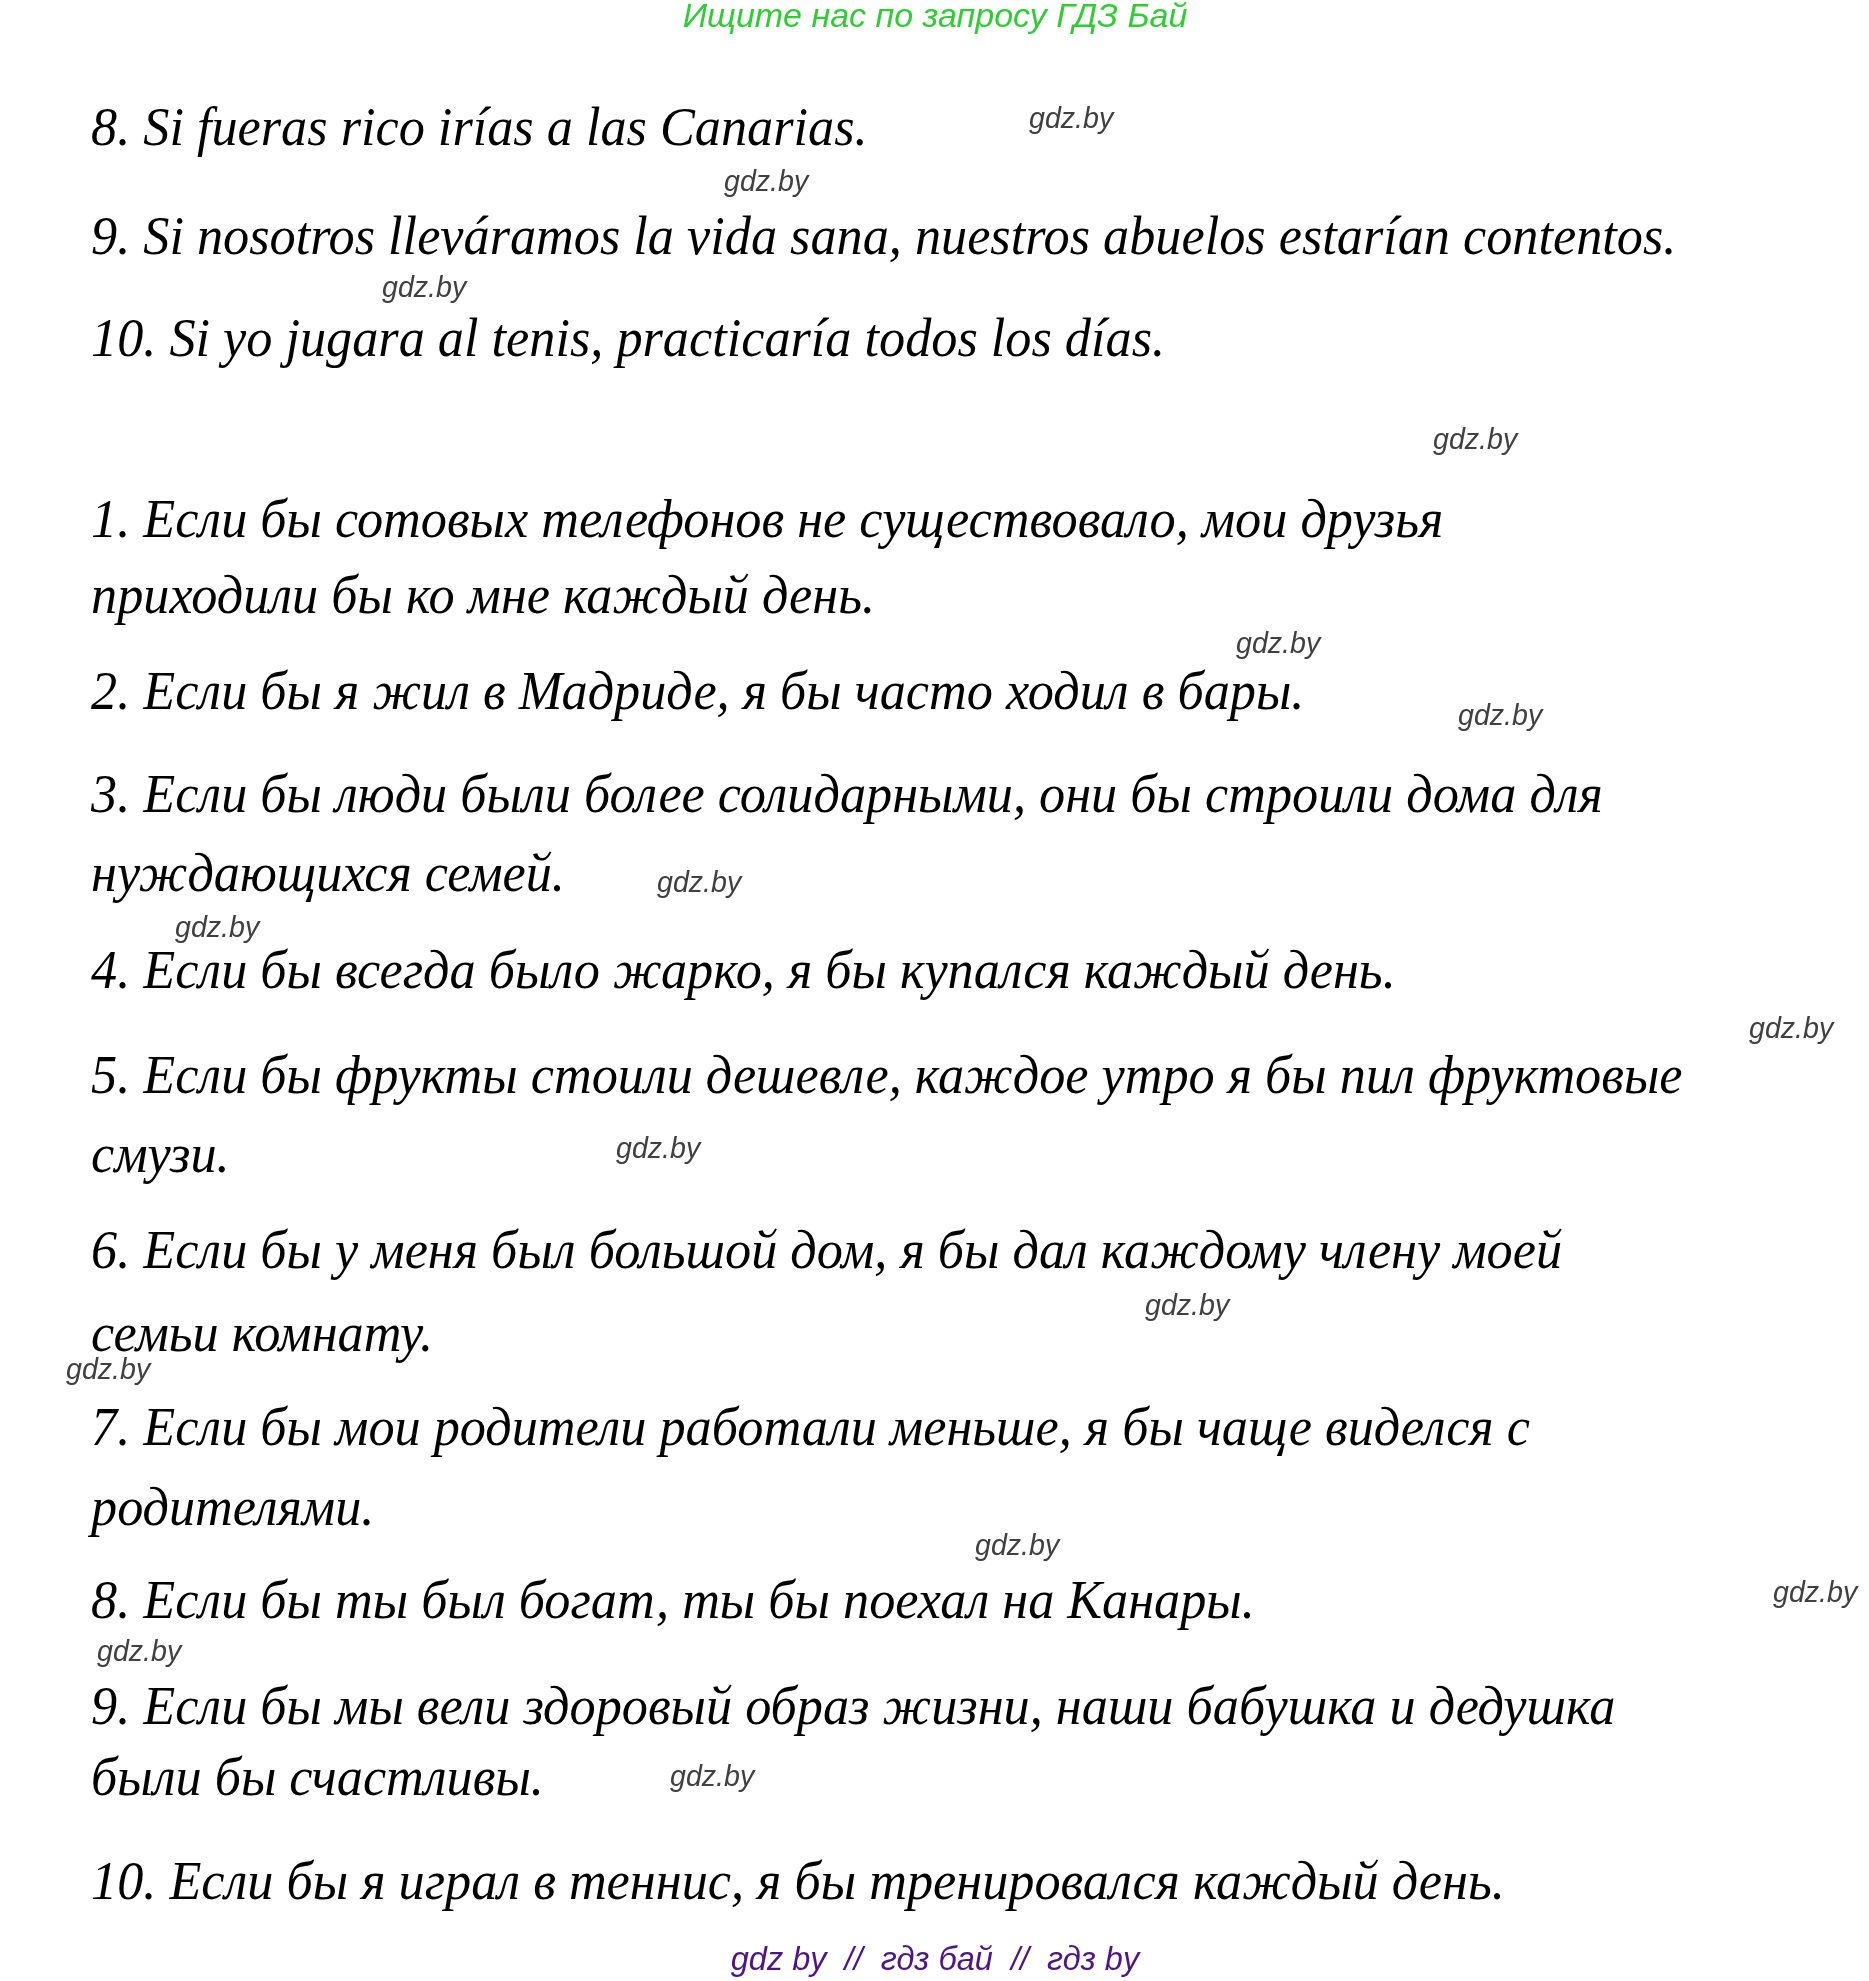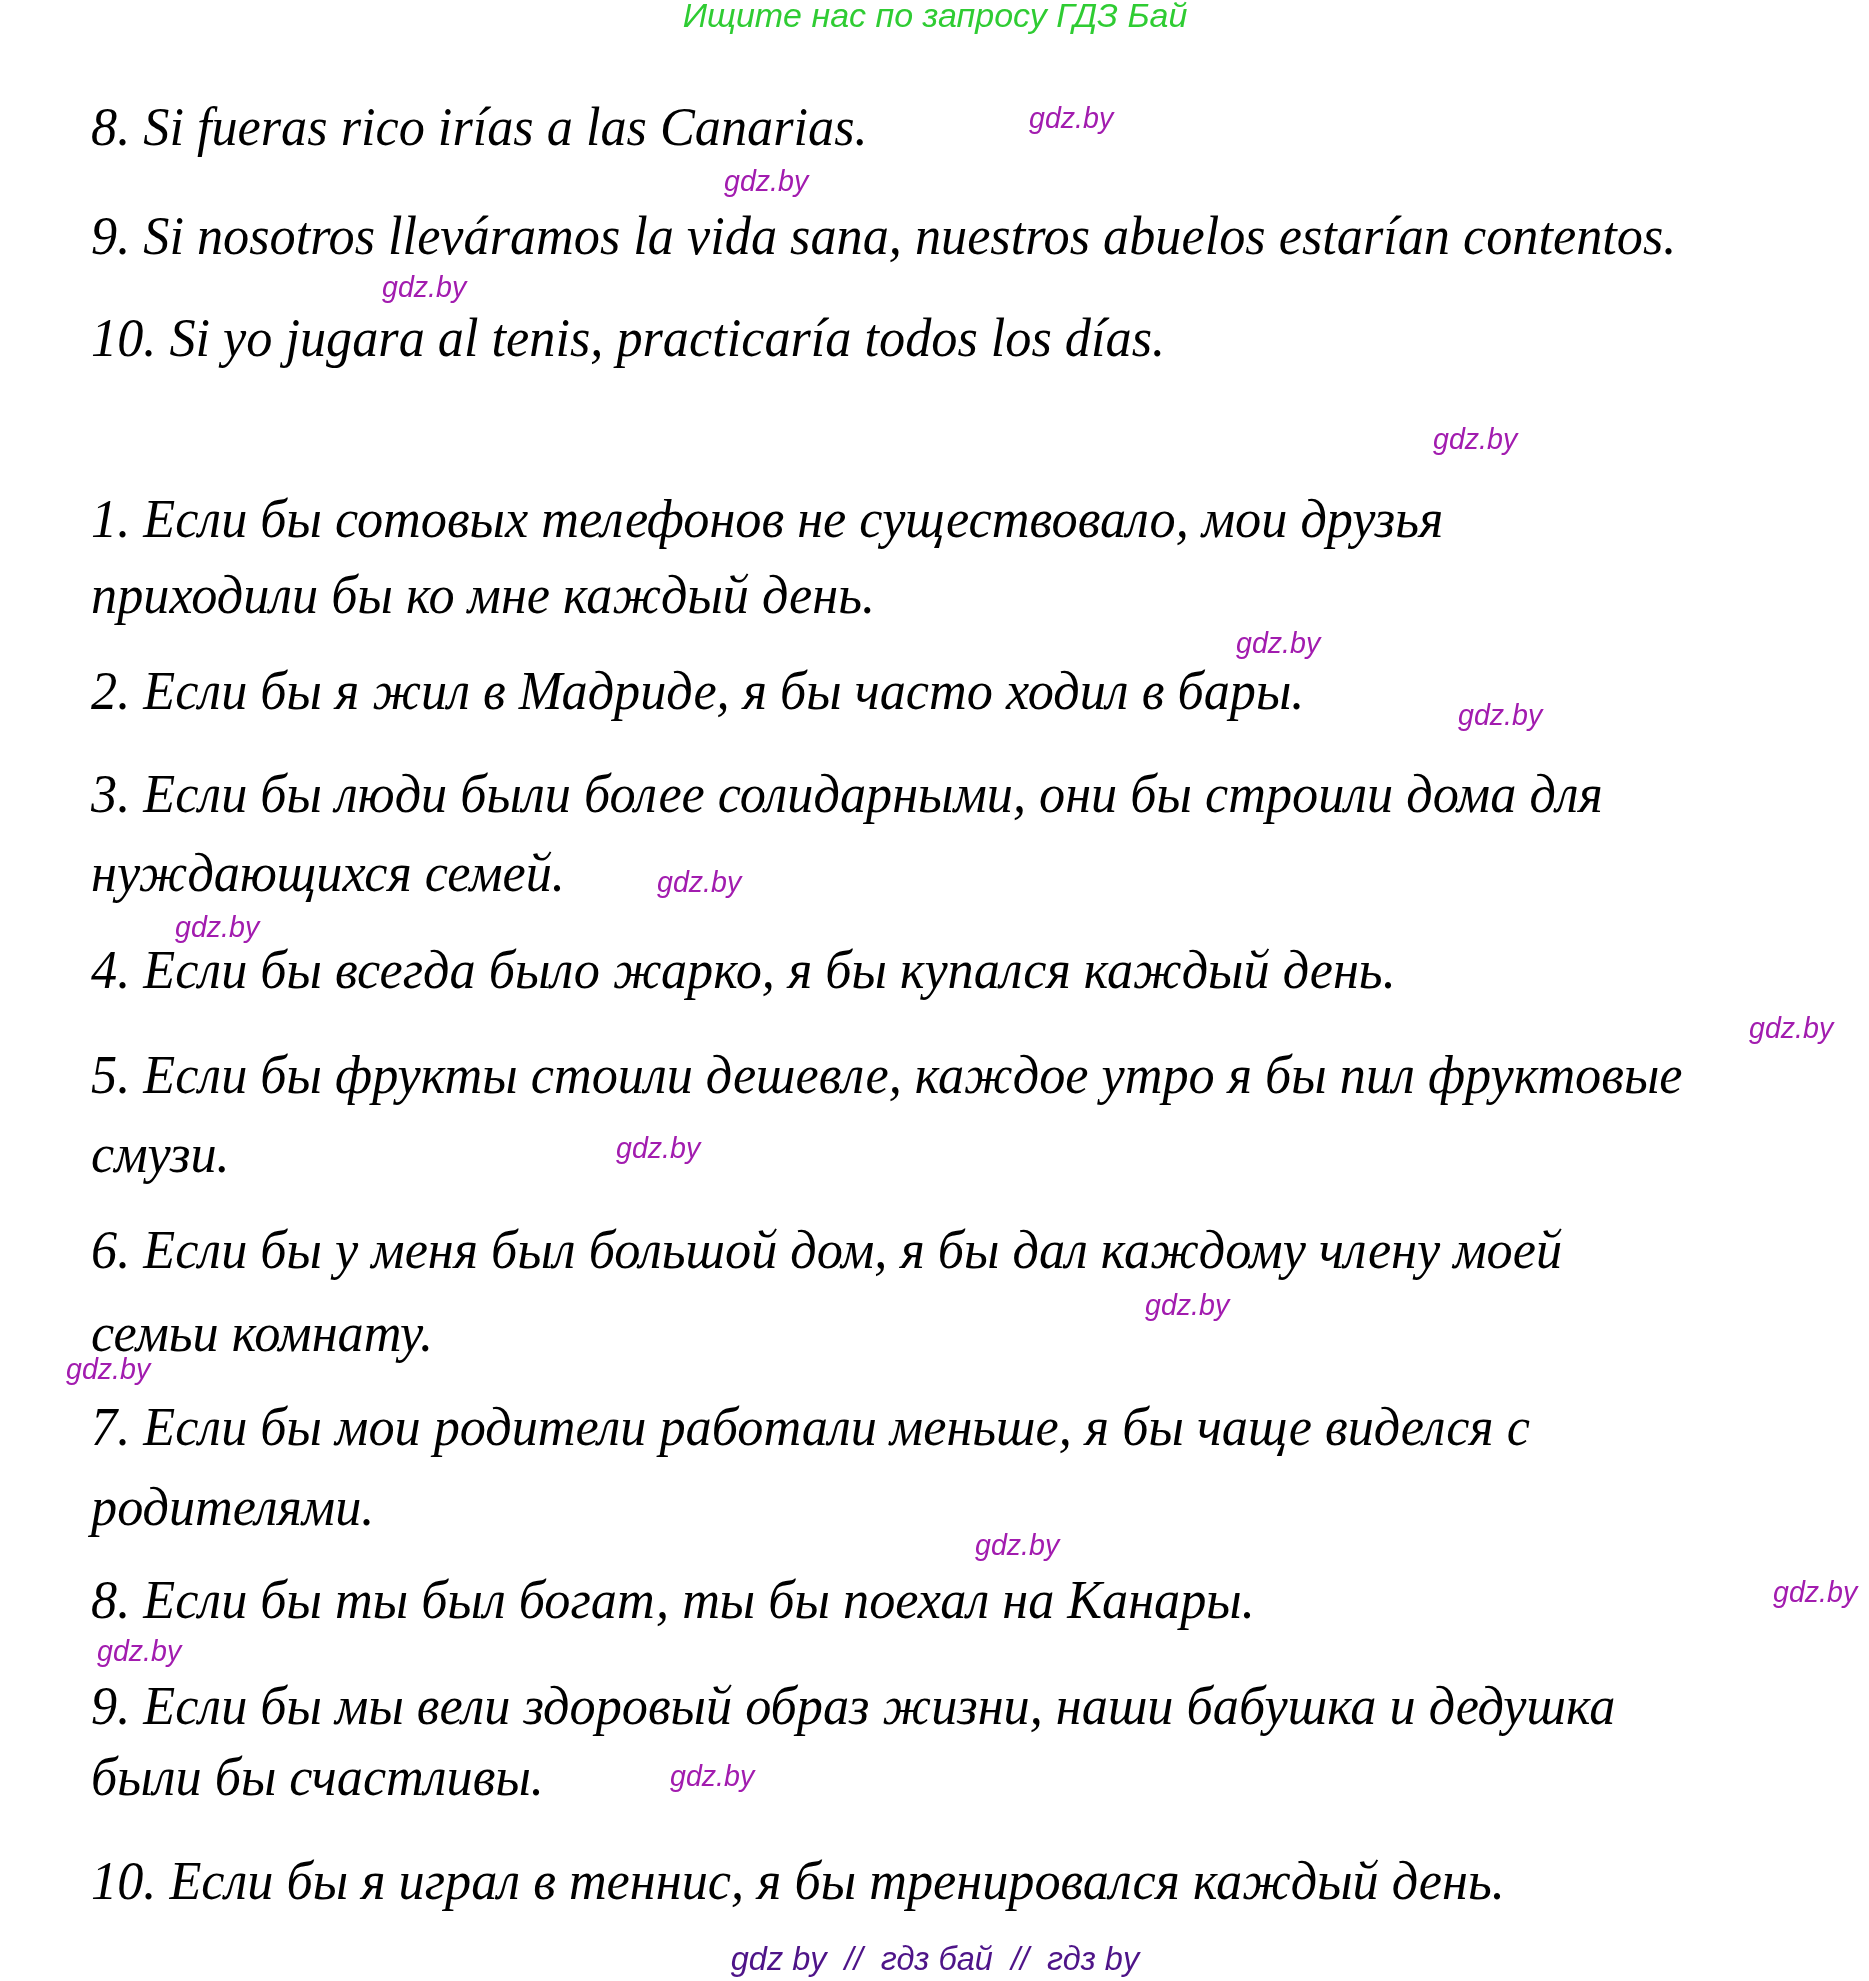--- a/index.html
+++ b/index.html
@@ -33,21 +33,21 @@
     color: #000000;
     transform: scaleX(0.95);
     transform-origin: 0 0;
   }
   .wm {
     position: absolute;
     white-space: nowrap;
     font-family: "Liberation Sans", sans-serif;
     font-size: 28.6px;
     line-height: 1.0;
-    color: #a21caf;
+    color: #404040;
   }
   .footer {
     position: absolute;
     top: 1943px; left: 0;
     width: 100%;
     text-align: center;
     font-family: "Liberation Sans", sans-serif;
     font-size: 32.5px;
     line-height: 1.0;
     color: #4e1488;

